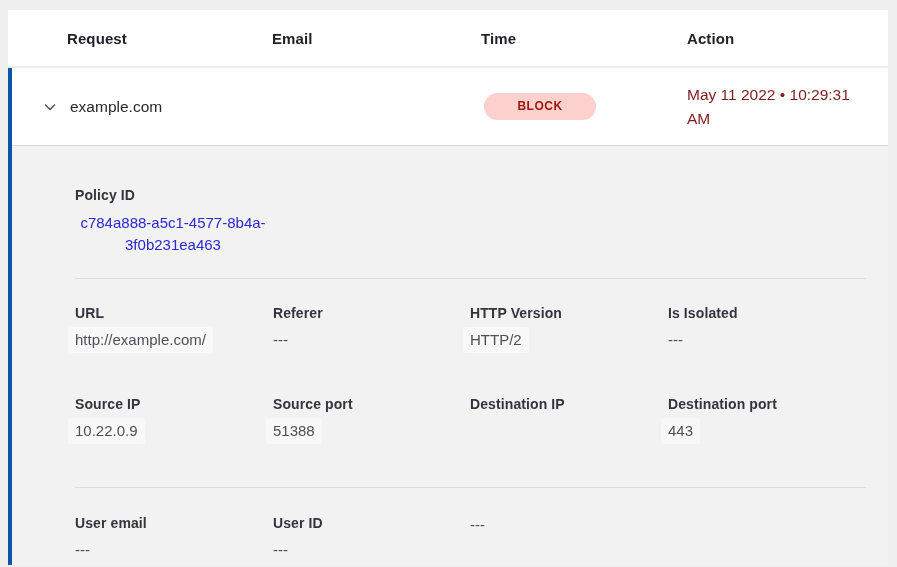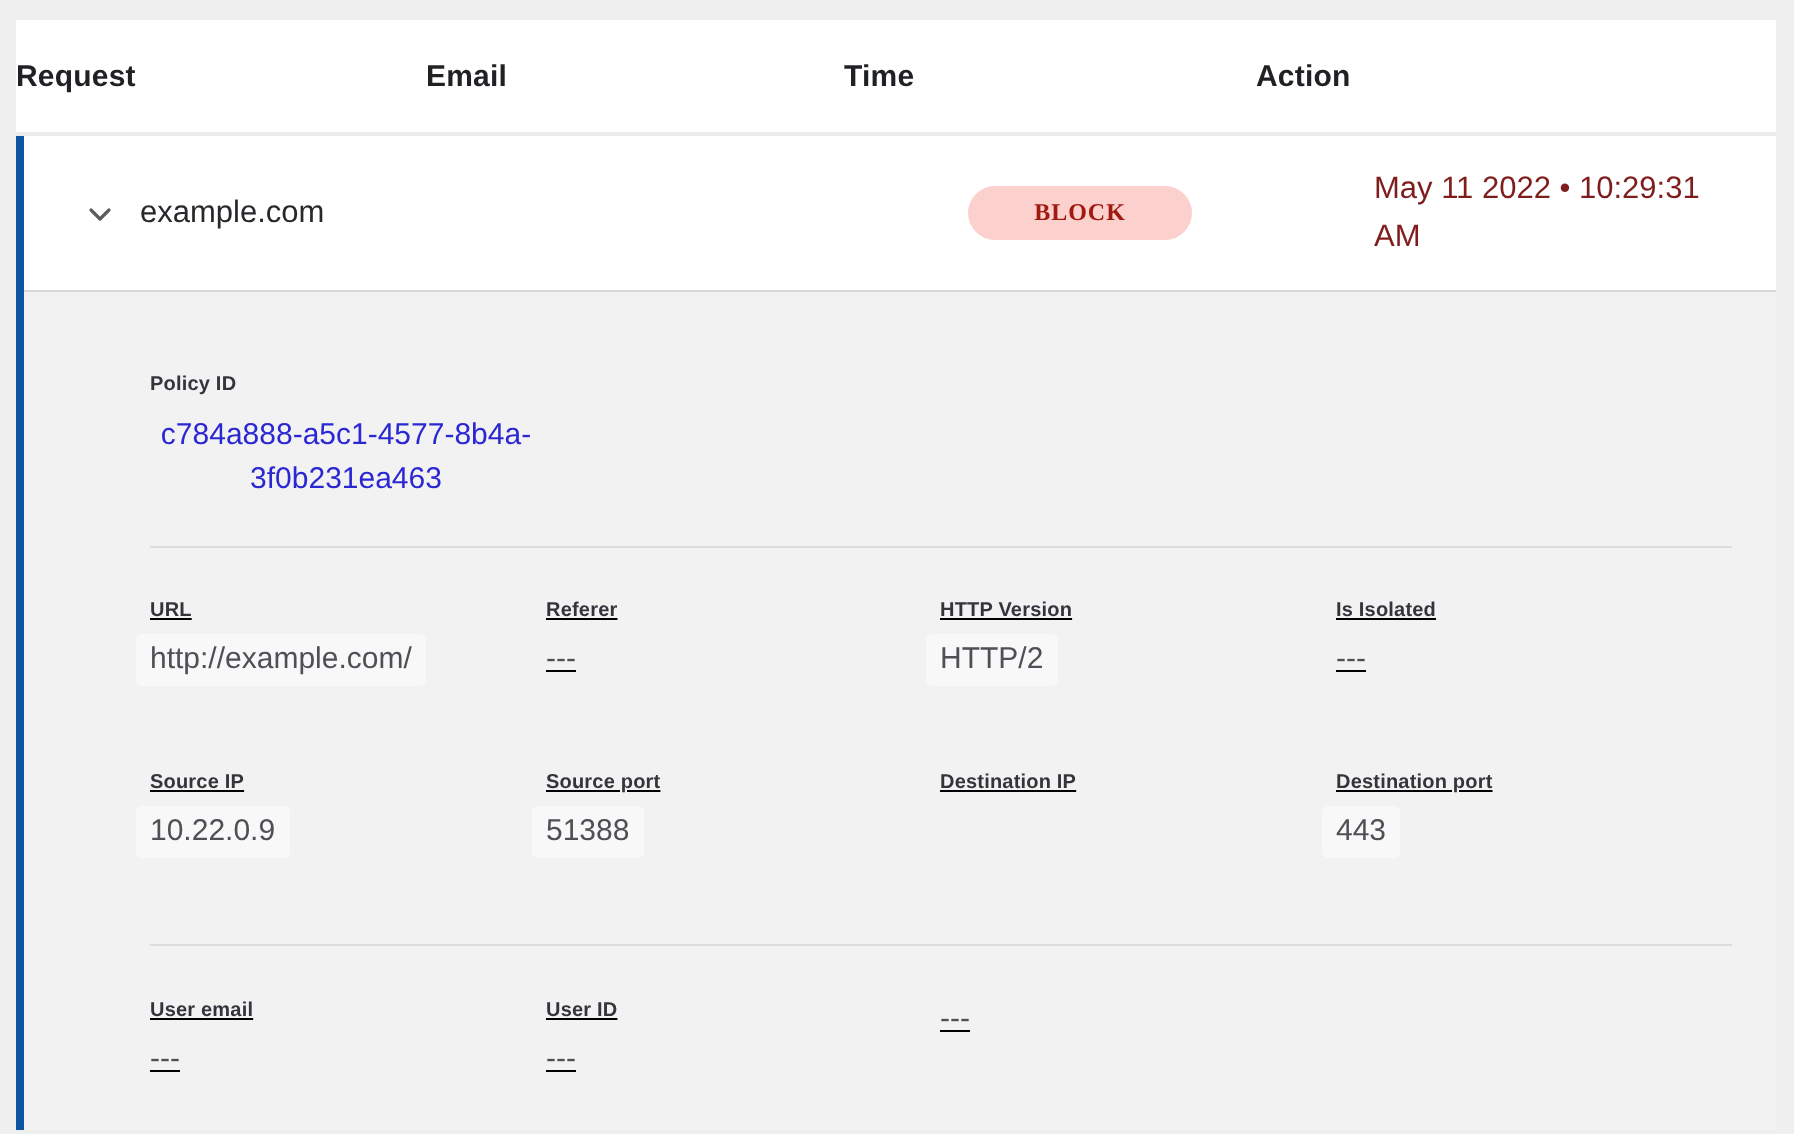--- a/index.html
+++ b/index.html
@@ -14,20 +14,21 @@
     margin: 10px 9px 0 8px;
     width: 880px;
   }
   
   .thead {
     background: #ffffff;
     height: 58px;
     display: grid;
     grid-template-columns: 205px 209px 206px 1fr;
     align-items: center;
+    padding-left: 59px;
     border-bottom: 2px solid #ececee;
   }
   .thead .th {
     font-size: 15px;
     font-weight: 700;
     color: #1f2124;
     letter-spacing: 0.1px;
   }
   
   .row-group {
@@ -58,21 +59,20 @@
     width: 112px;
     height: 27px;
     line-height: 27px;
     text-align: center;
     background: #fbd0cd;
     color: #a11a10;
     font-size: 12px;
     font-weight: 700;
     letter-spacing: 0.5px;
     border-radius: 14px;
-    font-family: Liberation Serif, serif;
   }
   .time-cell {
     font-size: 15.5px;
     color: #7f1d1d;
     line-height: 24px;
     max-width: 178px;
   }
   
   .panel {
     background: #f2f2f3;
@@ -86,24 +86,24 @@
     border: none;
     border-top: 1px solid #dcdcde;
     margin: 0 22px 0 63px;
   }
   .fields-grid {
     display: grid;
     grid-template-columns: 198px 197px 198px 1fr;
     padding: 26px 22px 0 63px;
   }
   .fields-grid.last { padding-top: 27px; }
-  .field { margin-bottom: 46px; text-decoration: underline; }
+  .field { margin-bottom: 46px; }
   .field-label {
     display: block;
-    font-size: 10px;
+    font-size: 14px;
     font-weight: 700;
     color: #33353b;
     margin-bottom: 9px;
     letter-spacing: 0.1px;
   }
   .field-value {
     font-size: 15px;
     color: #4e5056;
     line-height: 20px;
   }

